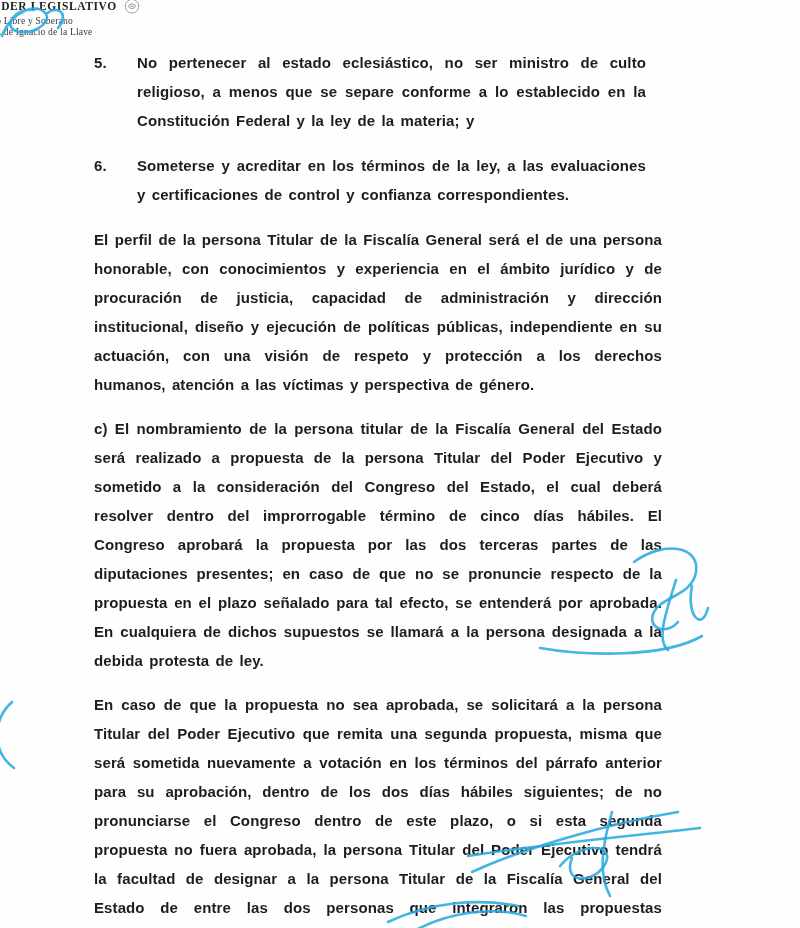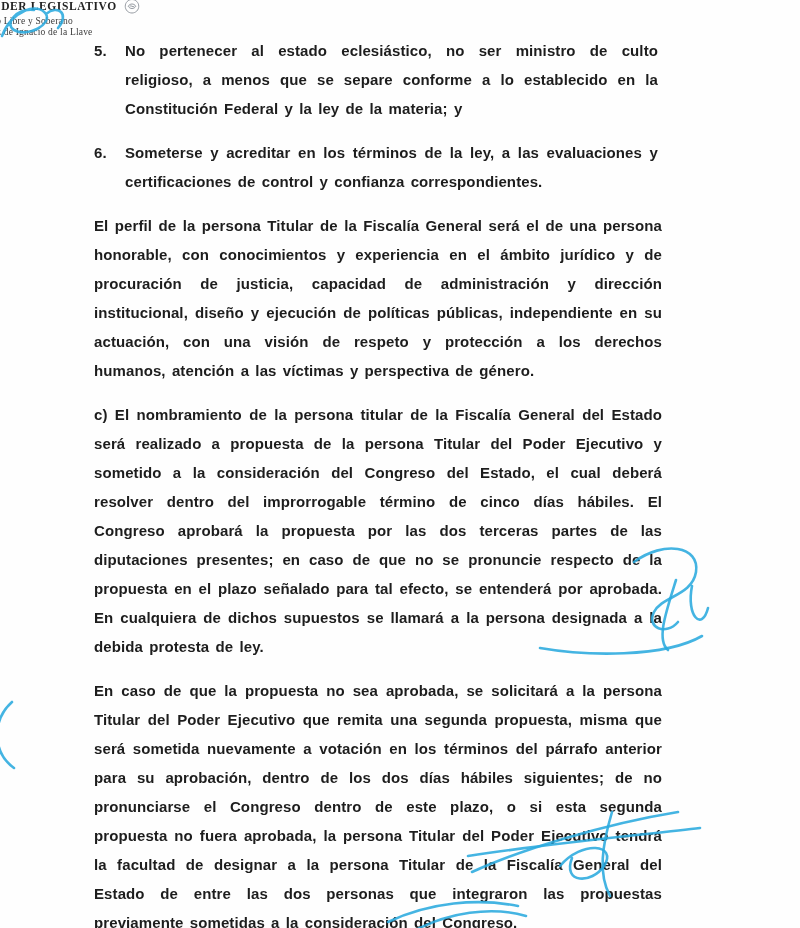--- a/index.html
+++ b/index.html
@@ -55,21 +55,21 @@
   .list-item {
     position: relative;
     padding-left: 27px;
     margin: 0 0 15px 0;
   }
   .item-number {
     position: absolute;
     left: 0; top: 0;
   }
   .item-text, .para {
-    margin: 4px;
+    margin: 16px;
     text-align: justify;
   }
   .para { margin: 0 0 15px 0; }
   .para:last-child { margin-bottom: 0; }
   
   .ink-layer {
     position: absolute;
     top: 0; left: 0;
     width: 800px; height: 928px;
     pointer-events: none;

